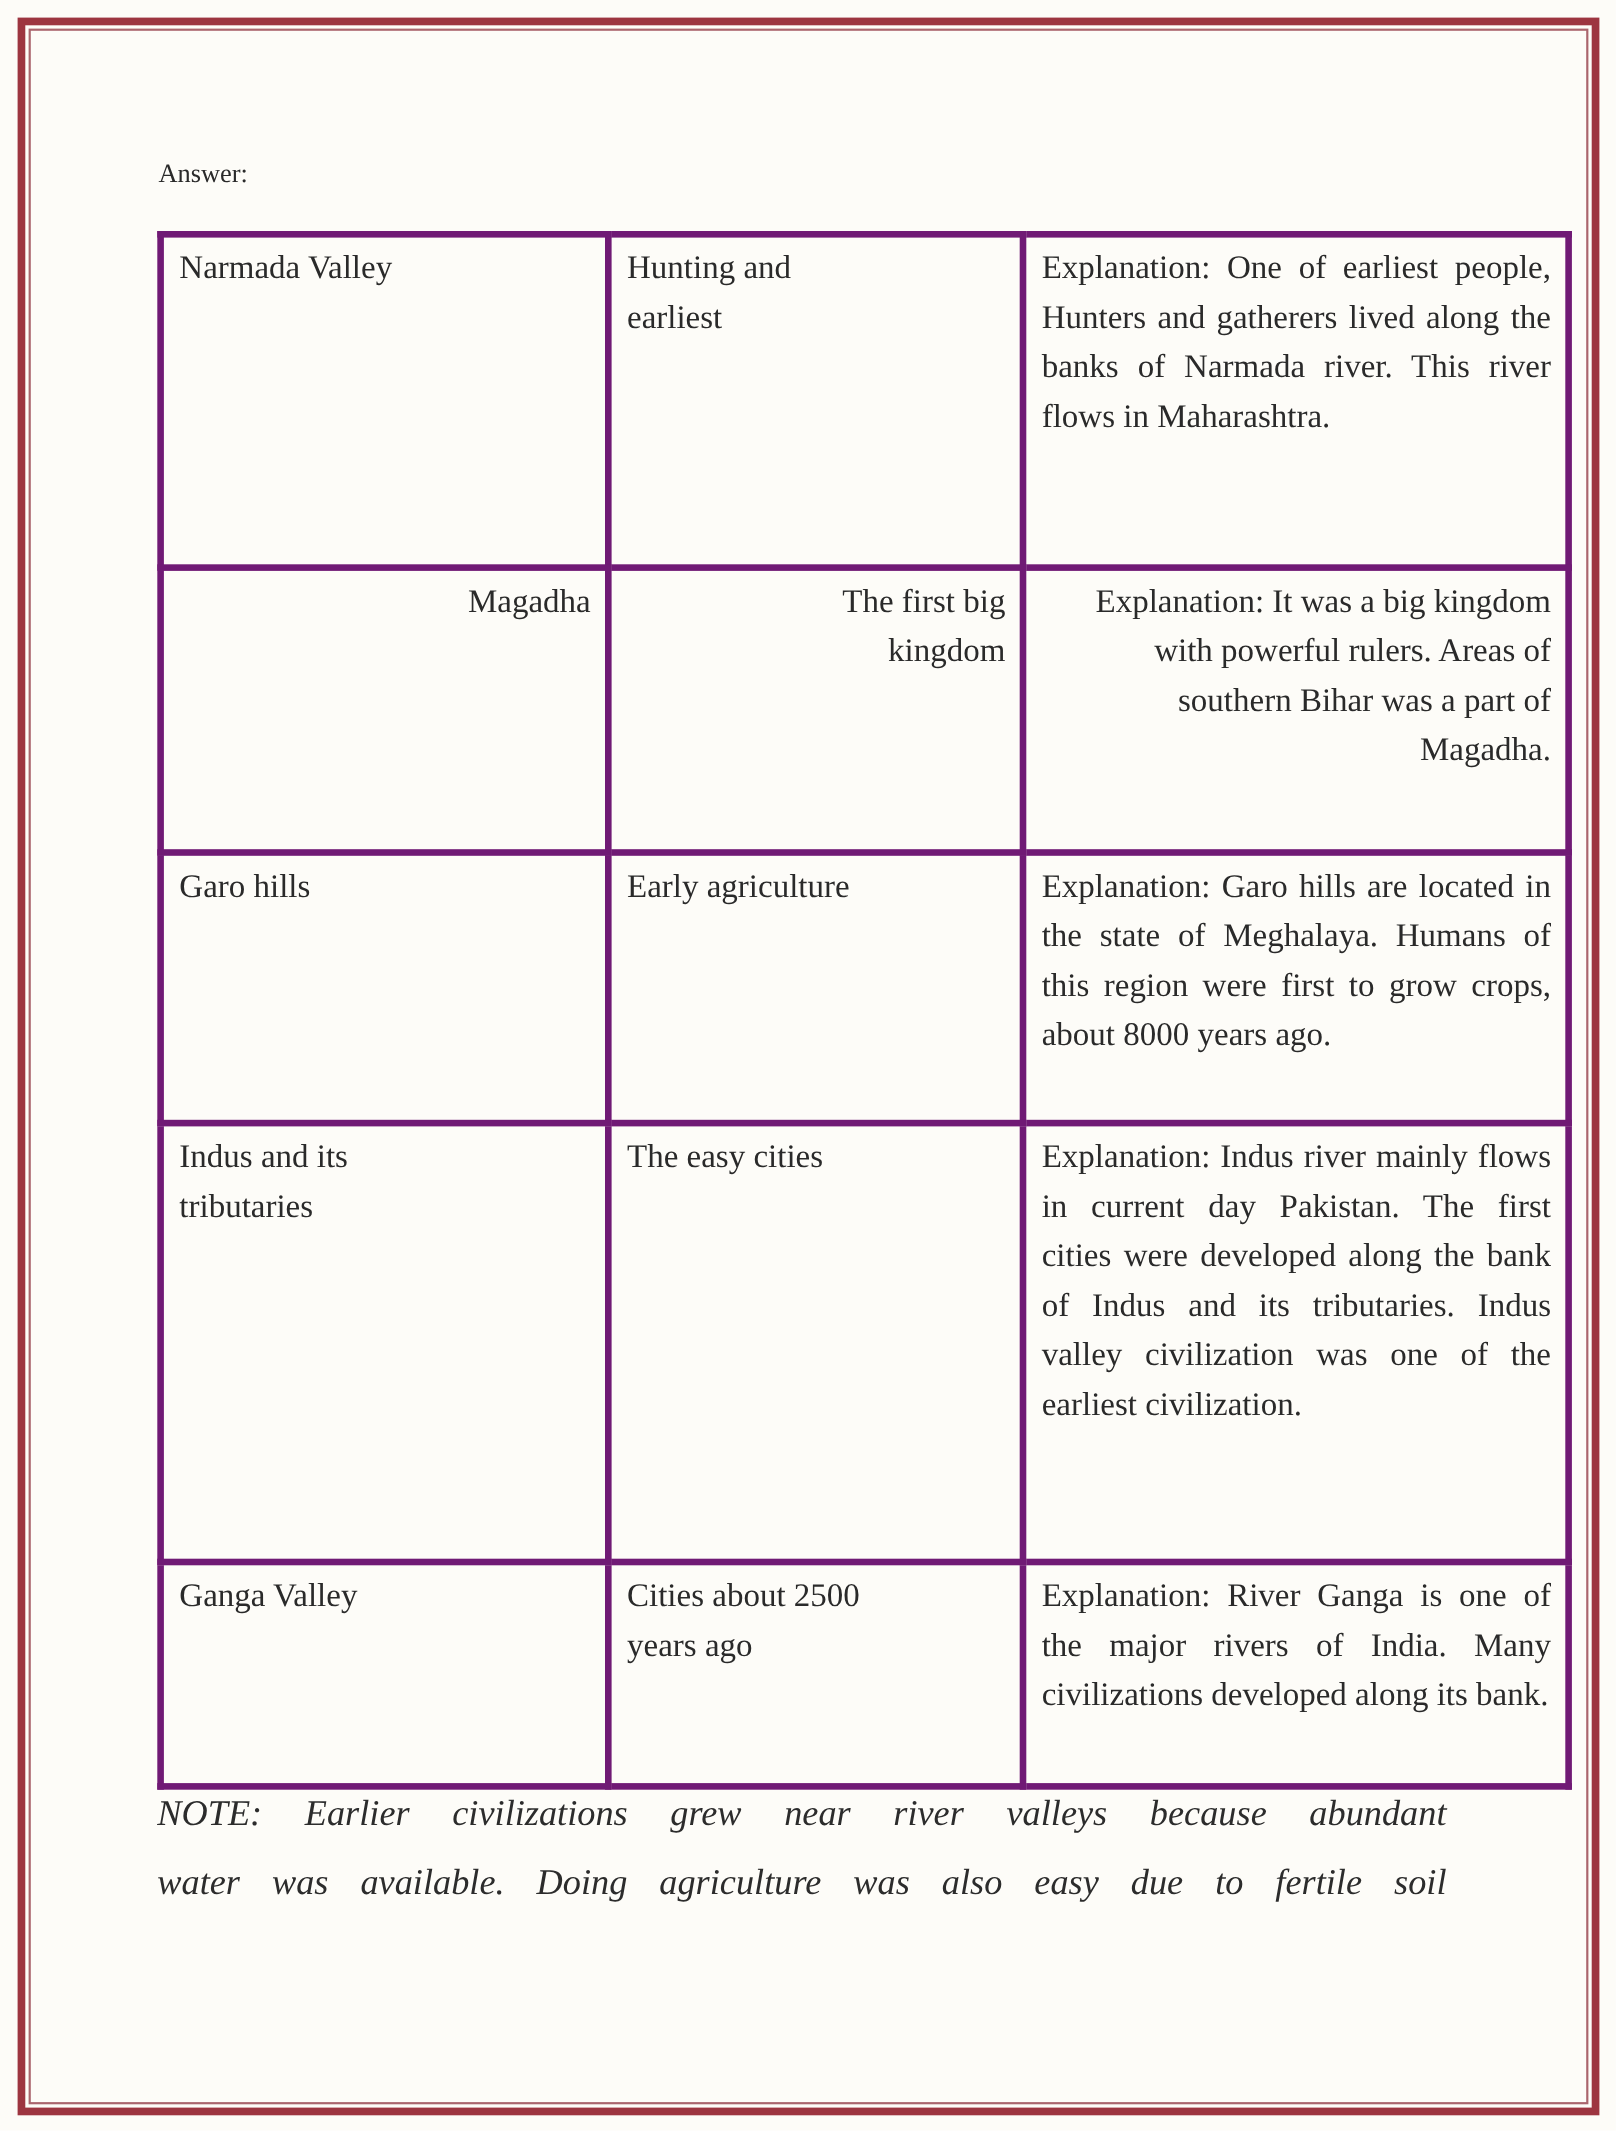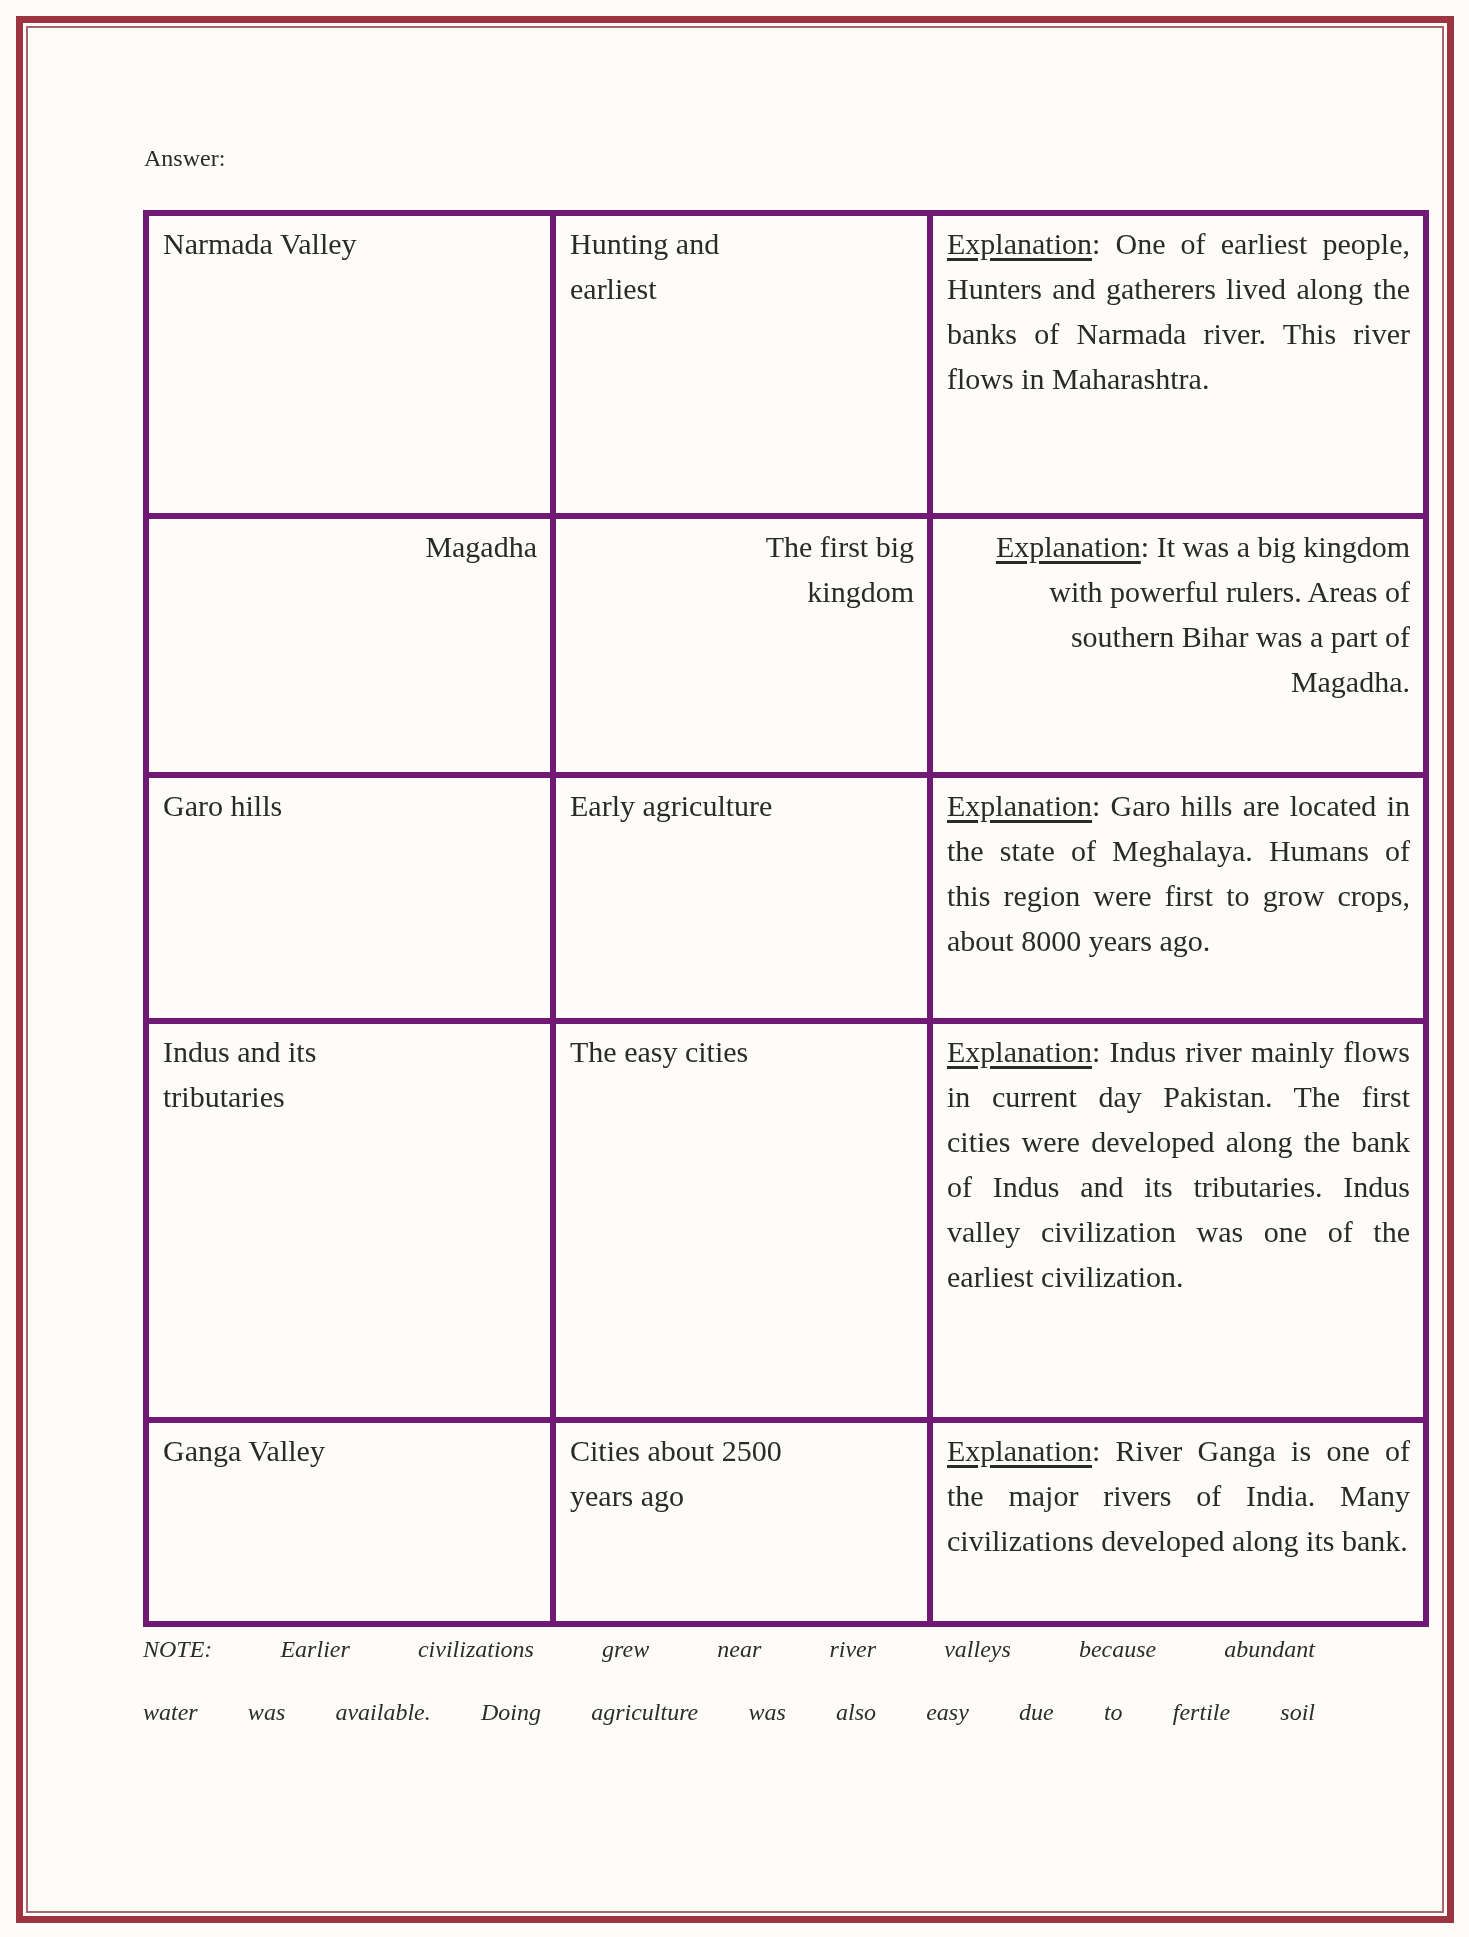--- a/index.html
+++ b/index.html
@@ -55,35 +55,34 @@
     vertical-align: top;
     padding: 5px 13px 5px 14px;
   }
   td.cell-loc, td.cell-feat {
     white-space: pre-line;
   }
   td.cell-exp {
     text-align: justify;
   }
   .exp-label {
-    text-decoration: underline;
     text-underline-offset: 4px;
   }
   tr.r0 td { height: 287px; }
   tr.r1 td { height: 243px; text-align: right; }
   tr.r2 td { height: 230px; }
   tr.r3 td { height: 383px; }
   tr.r4 td { height: 188px; }
   .note-text {
     position: absolute;
     top: 1618px;
     left: 143px;
     width: 1172px;
     font-style: italic;
-    font-size: 24px;
+    font-size: 33px;
     line-height: 63px;
     white-space: pre-line;
     text-align: justify;
     text-align-last: justify;
     color: #2c2c2c;
   }
 </style>
 </head>
 <body>
 

